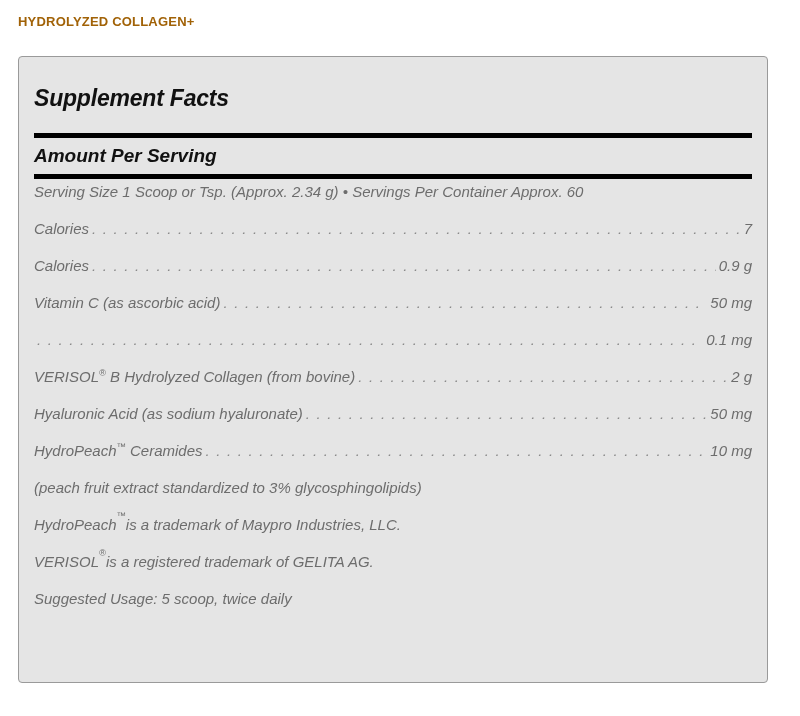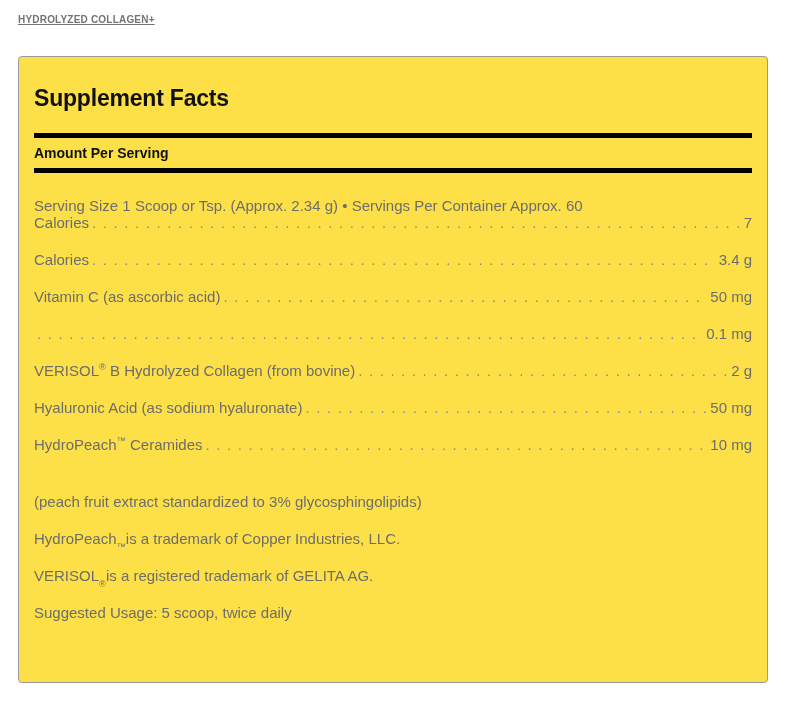--- a/index.html
+++ b/index.html
@@ -12,37 +12,37 @@
     width: 800px;
     height: 716px;
     font-family: "Liberation Sans", sans-serif;
     overflow: hidden;
   }
 
   .product-title {
     position: absolute;
     left: 18px;
     top: 14px;
-    font-size: 10px;
+    font-size: 13px;
     font-weight: bold;
-    color: #737373;
+    color: #a16207;
     letter-spacing: 0.2px;
     white-space: nowrap;
-    text-decoration: underline;
   }
 
   .facts-panel {
     position: absolute;
     left: 18px;
     top: 56px;
     width: 750px;
     height: 627px;
     border: 1px solid #9a9a9a;
     border-radius: 4px;
-    background: #fde047;
+    background: #e5e5e5;
+    font-style: italic;
   }
 
   .panel-inner {
     padding: 0 15px;
     height: 100%;
   }
 
   .facts-heading {
     font-size: 23px;
     font-weight: bold;
@@ -53,21 +53,21 @@
     line-height: 1.1;
   }
 
   .rule-thick {
     height: 5px;
     background: #000000;
     margin-top: 22px;
   }
 
   .amount-header {
-    font-size: 14px;
+    font-size: 19px;
     font-weight: bold;
     color: #111111;
     padding: 7px 0 6px 0;
     line-height: 1.2;
   }
 
   .rule-thick-2 {
     height: 5px;
     background: #000000;
     margin-bottom: 0;
@@ -107,21 +107,21 @@
   }
 
   .fact-value {
     flex: 0 0 auto;
     text-align: right;
   }
 
   .note-row {
     height: 37px;
     display: flex;
-    align-items: flex-end;
+    align-items: flex-start;
     font-size: 15px;
     color: #6d6d6d;
     white-space: nowrap;
   }
 
   sup {
     font-size: 0.62em;
     vertical-align: super;
     line-height: 0;
   }
@@ -150,21 +150,21 @@
 
       <div class="fact-row">
         <span class="fact-label">Calories</span>
         <span class="leader"></span>
         <span class="fact-value">7</span>
       </div>
 
       <div class="fact-row">
         <span class="fact-label">Calories</span>
         <span class="leader"></span>
-        <span class="fact-value">3.4 g</span>
+        <span class="fact-value">0.9 g</span>
       </div>
 
       <div class="fact-row">
         <span class="fact-label">Vitamin C (as ascorbic acid)</span>
         <span class="leader"></span>
         <span class="fact-value">50 mg</span>
       </div>
 
 
       <div class="fact-row">
@@ -190,21 +190,21 @@
         <span class="fact-value">10 mg</span>
       </div>
 
       <div class="note-row">
         <span>(peach fruit extract standardized to 3% glycosphingolipids)</span>
       </div>
 
       <div class="note-row">
         <span>HydroPeach</span>
           <sup>™</sup>
-          <span> is a trademark of Copper Industries, LLC.</span>
+          <span> is a trademark of Maypro Industries, LLC.</span>
       </div>
 
       <div class="note-row">
         <span>VERISOL</span>
           <sup>®</sup>
           <span> is a registered trademark of GELITA AG.</span>
       </div>
 
       <div class="note-row">
         <span>Suggested Usage: 5 scoop, twice daily</span>

